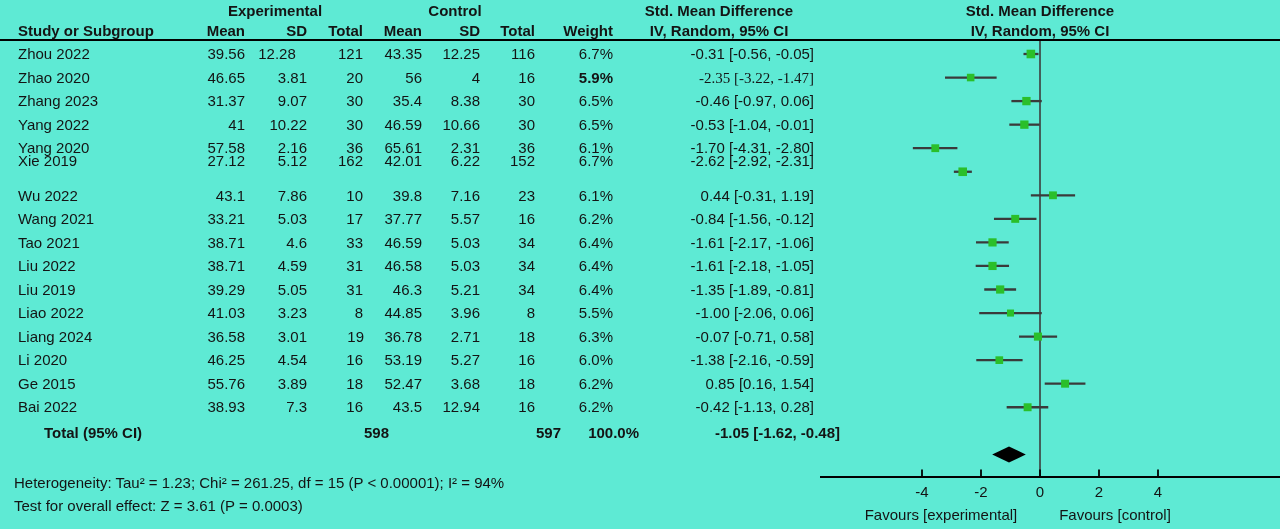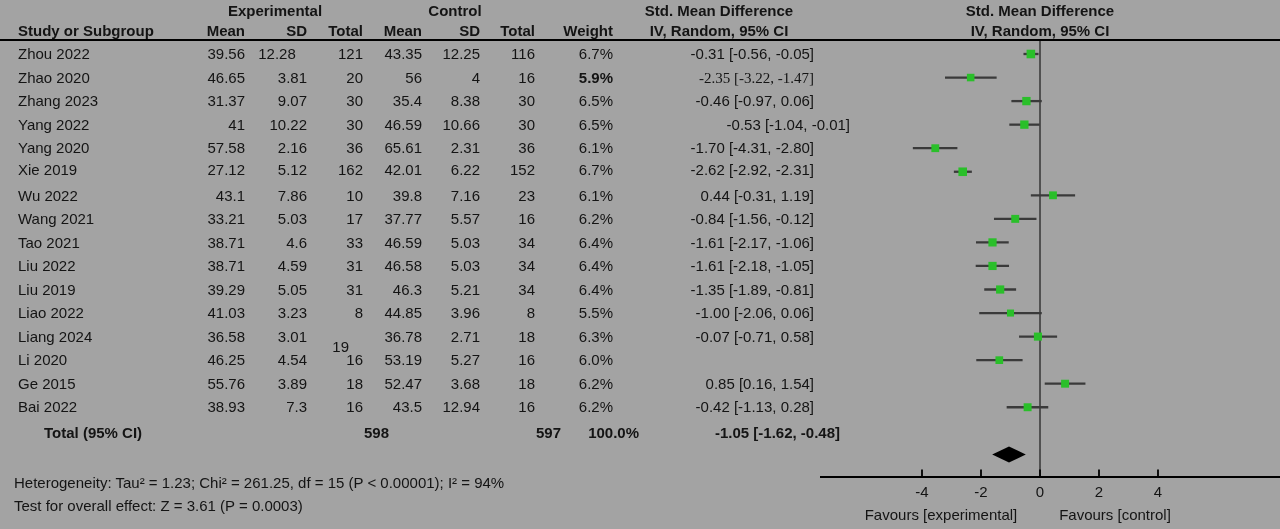--- a/index.html
+++ b/index.html
@@ -1,17 +1,17 @@
 <!DOCTYPE html>
 <html><head>
 <meta charset="utf-8">
 <style>
   html,body{margin:0;padding:0;background:#ffffff;}
   .canvas{
-    position:relative;width:1280px;height:529px;background:#a3a3a3;
+    position:relative;width:1280px;height:529px;background:#5eead4;
     font-family:"Liberation Sans",sans-serif;color:#141414;font-size:15px;
     overflow:hidden;
   }
   .hdr{position:absolute;font-weight:bold;height:19px;line-height:19px;white-space:nowrap;}
   .hdr.c{text-align:center;}
   .hdr.r{text-align:right;}
   .hdr-rule{position:absolute;left:0;top:39px;width:1280px;height:2px;background:#000;}
   .trow{position:absolute;left:0;width:820px;height:24px;line-height:24px;}
   .trow.bold{font-weight:bold;}
   .cell{position:absolute;white-space:nowrap;height:24px;line-height:24px;}
@@ -77,34 +77,34 @@
       </div>
       <div class="trow" style="top: 112.9px;">
         <span class="cell" style="left: 18px; width: 165px; text-align: left;">Yang 2022</span>
         <span class="cell" style="left: 185px; width: 60px; text-align: right;">41</span>
         <span class="cell" style="left: 247px; width: 60px; text-align: right;">10.22</span>
         <span class="cell" style="left: 303px; width: 60px; text-align: right;">30</span>
         <span class="cell" style="left: 362px; width: 60px; text-align: right;">46.59</span>
         <span class="cell" style="left: 420px; width: 60px; text-align: right;">10.66</span>
         <span class="cell" style="left: 475px; width: 60px; text-align: right;">30</span>
         <span class="cell" style="left: 548px; width: 65px; text-align: right;">6.5%</span>
-        <span class="cell" style="left: 660px; width: 190px; text-align: right;">-0.53 [-1.04, -0.01]</span>
+        <span class="cell" style="left: 624px; width: 190px; text-align: right;">-0.53 [-1.04, -0.01]</span>
       </div>
       <div class="trow" style="top: 136.4px;">
         <span class="cell" style="left: 18px; width: 165px; text-align: left;">Yang 2020</span>
         <span class="cell" style="left: 185px; width: 60px; text-align: right;">57.58</span>
         <span class="cell" style="left: 247px; width: 60px; text-align: right;">2.16</span>
         <span class="cell" style="left: 303px; width: 60px; text-align: right;">36</span>
         <span class="cell" style="left: 362px; width: 60px; text-align: right;">65.61</span>
         <span class="cell" style="left: 420px; width: 60px; text-align: right;">2.31</span>
         <span class="cell" style="left: 475px; width: 60px; text-align: right;">36</span>
         <span class="cell" style="left: 548px; width: 65px; text-align: right;">6.1%</span>
         <span class="cell" style="left: 624px; width: 190px; text-align: right;">-1.70 [-4.31, -2.80]</span>
       </div>
-      <div class="trow" style="top: 158px; padding-left: 36px;">
+      <div class="trow" style="top: 149px; padding-left: 36px;">
         <span class="cell" style="left: 18px; width: 165px; text-align: left;">Xie 2019</span>
         <span class="cell" style="left: 185px; width: 60px; text-align: right;">27.12</span>
         <span class="cell" style="left: 247px; width: 60px; text-align: right;">5.12</span>
         <span class="cell" style="left: 303px; width: 60px; text-align: right;">162</span>
         <span class="cell" style="left: 362px; width: 60px; text-align: right;">42.01</span>
         <span class="cell" style="left: 420px; width: 60px; text-align: right;">6.22</span>
         <span class="cell" style="left: 475px; width: 60px; text-align: right;">152</span>
         <span class="cell" style="left: 548px; width: 65px; text-align: right;">6.7%</span>
         <span class="cell" style="left: 624px; width: 190px; text-align: right;">-2.62 [-2.92, -2.31]</span>
       </div>
@@ -171,36 +171,37 @@
         <span class="cell" style="left: 362px; width: 60px; text-align: right;">44.85</span>
         <span class="cell" style="left: 420px; width: 60px; text-align: right;">3.96</span>
         <span class="cell" style="left: 475px; width: 60px; text-align: right;">8</span>
         <span class="cell" style="left: 548px; width: 65px; text-align: right;">5.5%</span>
         <span class="cell" style="left: 624px; width: 190px; text-align: right;">-1.00 [-2.06, 0.06]</span>
       </div>
       <div class="trow" style="top: 324.8px;">
         <span class="cell" style="left: 18px; width: 165px; text-align: left;">Liang 2024</span>
         <span class="cell" style="left: 185px; width: 60px; text-align: right;">36.58</span>
         <span class="cell" style="left: 247px; width: 60px; text-align: right;">3.01</span>
-        <span class="cell" style="left: 289px; width: 60px; text-align: right; margin-top: 10px;">19</span>
+        <span class="cell" style="left: 304px; width: 60px; text-align: right;">19</span>
         <span class="cell" style="left: 362px; width: 60px; text-align: right;">36.78</span>
         <span class="cell" style="left: 420px; width: 60px; text-align: right;">2.71</span>
         <span class="cell" style="left: 475px; width: 60px; text-align: right;">18</span>
         <span class="cell" style="left: 548px; width: 65px; text-align: right;">6.3%</span>
         <span class="cell" style="left: 624px; width: 190px; text-align: right;">-0.07 [-0.71, 0.58]</span>
       </div>
       <div class="trow" style="top: 348.4px;">
         <span class="cell" style="left: 18px; width: 165px; text-align: left;">Li 2020</span>
         <span class="cell" style="left: 185px; width: 60px; text-align: right;">46.25</span>
         <span class="cell" style="left: 247px; width: 60px; text-align: right;">4.54</span>
         <span class="cell" style="left: 303px; width: 60px; text-align: right;">16</span>
         <span class="cell" style="left: 362px; width: 60px; text-align: right;">53.19</span>
         <span class="cell" style="left: 420px; width: 60px; text-align: right;">5.27</span>
         <span class="cell" style="left: 475px; width: 60px; text-align: right;">16</span>
         <span class="cell" style="left: 548px; width: 65px; text-align: right;">6.0%</span>
+        <span class="cell" style="left: 624px; width: 190px; text-align: right;">-1.38 [-2.16, -0.59]</span>
       </div>
       <div class="trow" style="top: 371.9px;">
         <span class="cell" style="left: 18px; width: 165px; text-align: left;">Ge 2015</span>
         <span class="cell" style="left: 185px; width: 60px; text-align: right;">55.76</span>
         <span class="cell" style="left: 247px; width: 60px; text-align: right;">3.89</span>
         <span class="cell" style="left: 303px; width: 60px; text-align: right;">18</span>
         <span class="cell" style="left: 362px; width: 60px; text-align: right;">52.47</span>
         <span class="cell" style="left: 420px; width: 60px; text-align: right;">3.68</span>
         <span class="cell" style="left: 475px; width: 60px; text-align: right;">18</span>
         <span class="cell" style="left: 548px; width: 65px; text-align: right;">6.2%</span>

